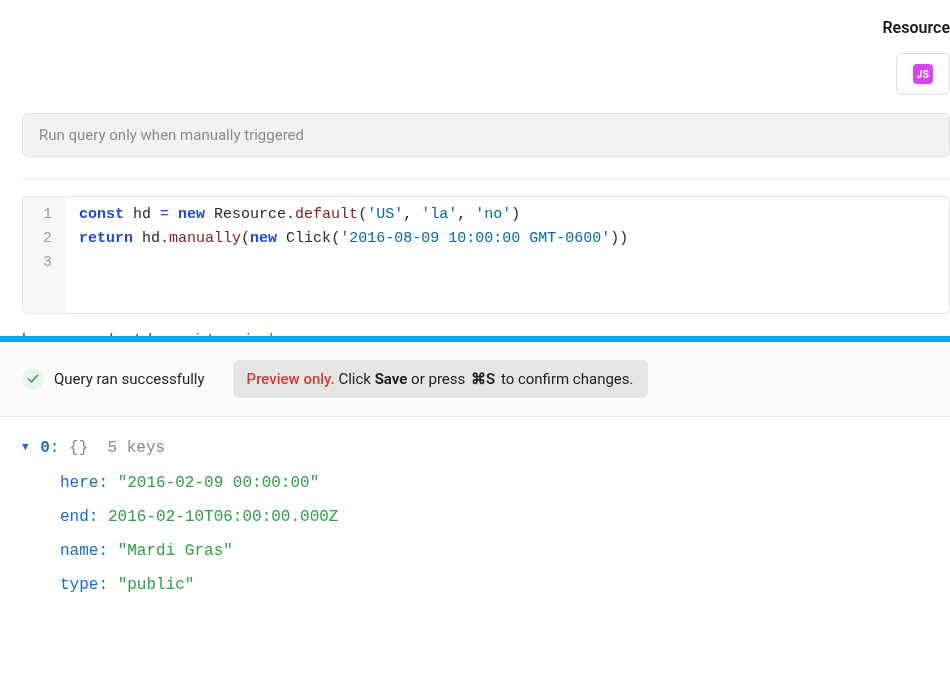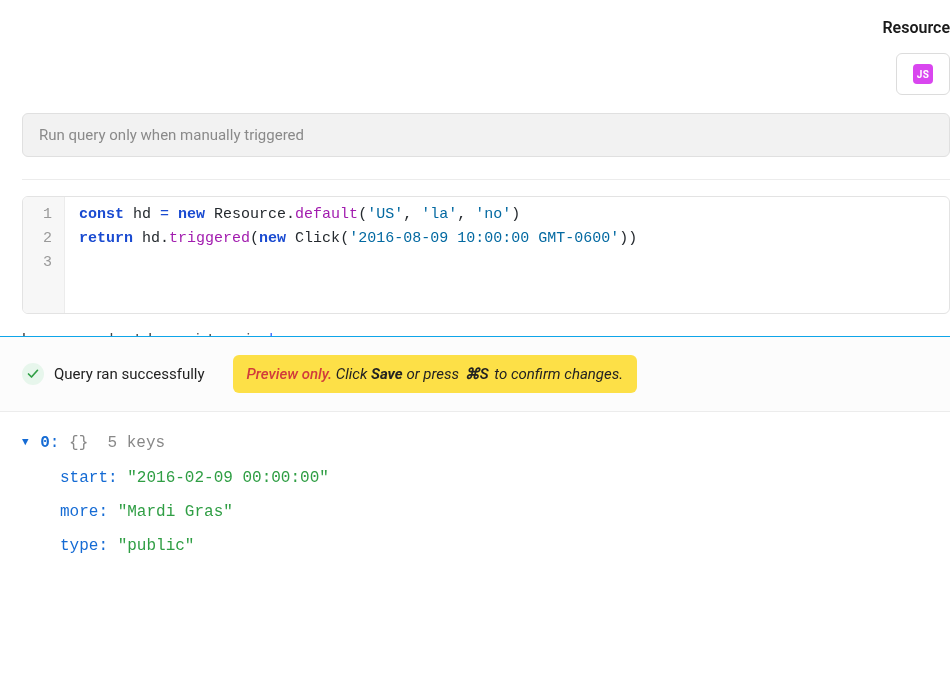--- a/index.html
+++ b/index.html
@@ -94,60 +94,59 @@
   user-select: none;
 }
 .code-area {
   padding: 6px 14px;
   white-space: pre;
   color: #24292e;
 }
 .tok-kw { color: #1a4bd1; font-weight: 600; text-align: center; }
 .tok-op { color: #1a4bd1; }
 .tok-str { color: #0369a1; }
-.tok-fn { color: #a21caf; text-align: right; }
+.tok-fn { color: #7f1d1d; text-align: right; }
 .learn-more {
   margin: 16px 0 0 22px;
   font-size: 15px;
   color: #444;
   height: 6px;
   overflow: hidden;
 }
 .learn-more a { color: #3b66ff; text-decoration: none; }
 .status-bar {
   display: flex;
   align-items: center;
   gap: 10px;
   padding: 18px 0 18px 22px;
   border-bottom: 1px solid #ececec;
   margin-top: 0;
   background: #fcfcfc;
-  border-top: 1px solid #0ea5e9;
+  border-top: 6px solid #0ea5e9;
 }
 .check-circle {
   width: 22px;
   height: 22px;
   border-radius: 50%;
   background: #e7f6ec;
   display: flex;
   align-items: center;
   justify-content: center;
 }
 .check-circle svg { width: 12px; height: 12px; }
 .status-text {
   font-size: 15px;
   color: #222;
 }
 .preview-pill {
   margin-left: 18px;
-  background: #fde047;
+  background: #e5e5e5;
   border-radius: 6px;
   padding: 10px 14px;
   font-size: 15px;
-  font-style: italic;
 }
 .preview-only { color: #d13b3b; font-weight: 500; }
 .click-save { color: #222; }
 .click-save b { font-weight: 700; }
 .kbd {
   display: inline-block;
   margin: 0 2px;
   font-weight: 600;
 }
 .results {
@@ -189,21 +188,21 @@
 
 <hr class="divider">
 
 <div class="code-editor">
   <div class="gutter">
     <div>1</div>
     <div>2</div>
     <div>3</div>
   </div>
   <div class="code-area"><span class="tok-kw">const</span><span> hd </span><span class="tok-op">=</span><span class="tok-kw"> new</span><span> Resource</span><span>.</span><span class="tok-fn">default</span><span>(</span><span class="tok-str">'US'</span><span>, </span><span class="tok-str">'la'</span><span>, </span><span class="tok-str">'no'</span><span>)</span>
-<span class="tok-kw">return</span><span> hd</span><span>.</span><span class="tok-fn">triggered</span><span>(</span><span class="tok-kw">new</span><span> Click</span><span>(</span><span class="tok-str">'2016-08-09 10:00:00 GMT-0600'</span><span>)</span><span>)</span>
+<span class="tok-kw">return</span><span> hd</span><span>.</span><span class="tok-fn">manually</span><span>(</span><span class="tok-kw">new</span><span> Click</span><span>(</span><span class="tok-str">'2016-08-09 10:00:00 GMT-0600'</span><span>)</span><span>)</span>
 </div>
 </div>
 
 <div class="learn-more">
   <span>Learn more about Javascript queries </span><a href="#">here</a>
 </div>
 
 <div class="status-bar">
   <span class="check-circle">
     <svg viewBox="0 0 16 16">
@@ -218,17 +217,18 @@
 </div>
 
 <div class="results">
   <div class="res-head">
     <span class="disclosure">▼</span>
     <span class="res-idx">0</span><span class="res-key">:</span>
     <span class="res-meta">{}</span>
     <span class="res-meta">&nbsp;</span><span class="res-meta">5 keys</span>
   </div>
   <div id="result-rows">
-      <div class="res-row"><span class="res-key">start:</span> <span class="res-str">"2016-02-09 00:00:00"</span></div>
-      <div class="res-row"><span class="res-key">more:</span> <span class="res-str">"Mardi Gras"</span></div>
+      <div class="res-row"><span class="res-key">here:</span> <span class="res-str">"2016-02-09 00:00:00"</span></div>
+      <div class="res-row"><span class="res-key">end:</span> <span class="res-val">2016-02-10T06:00:00.000Z</span></div>
+      <div class="res-row"><span class="res-key">name:</span> <span class="res-str">"Mardi Gras"</span></div>
       <div class="res-row"><span class="res-key">type:</span> <span class="res-str">"public"</span></div>
     </div>
 </div>
 
 </body></html>

